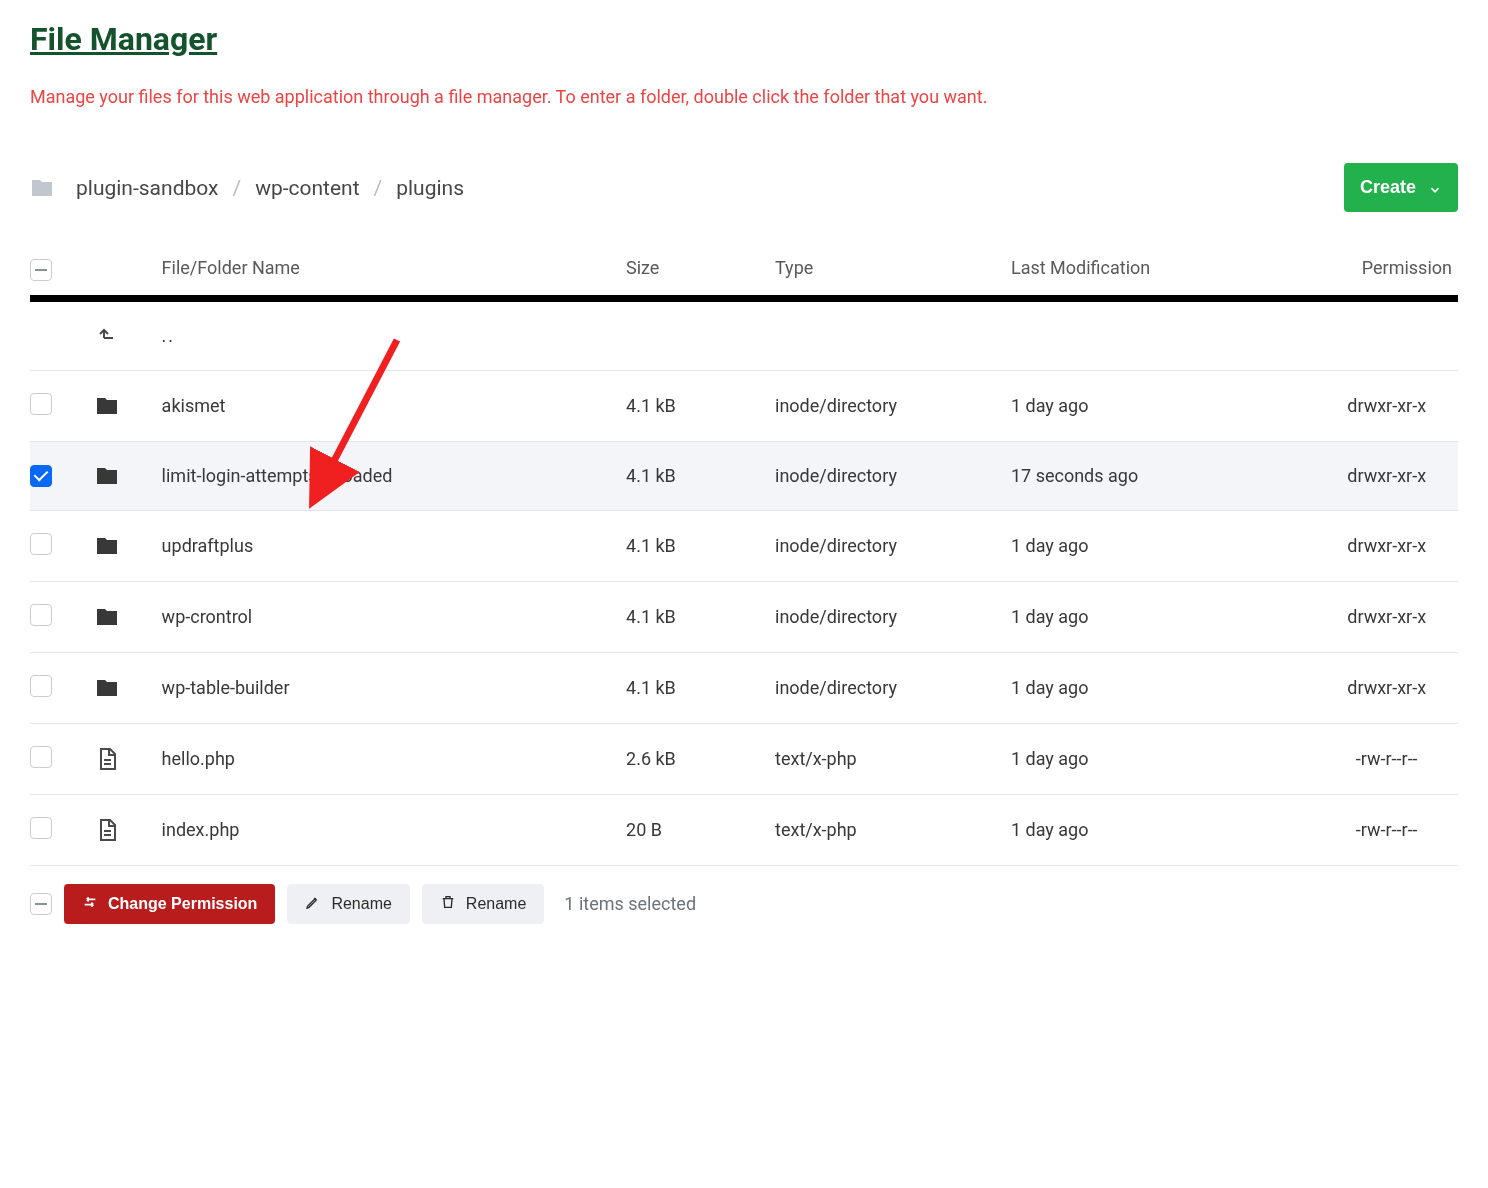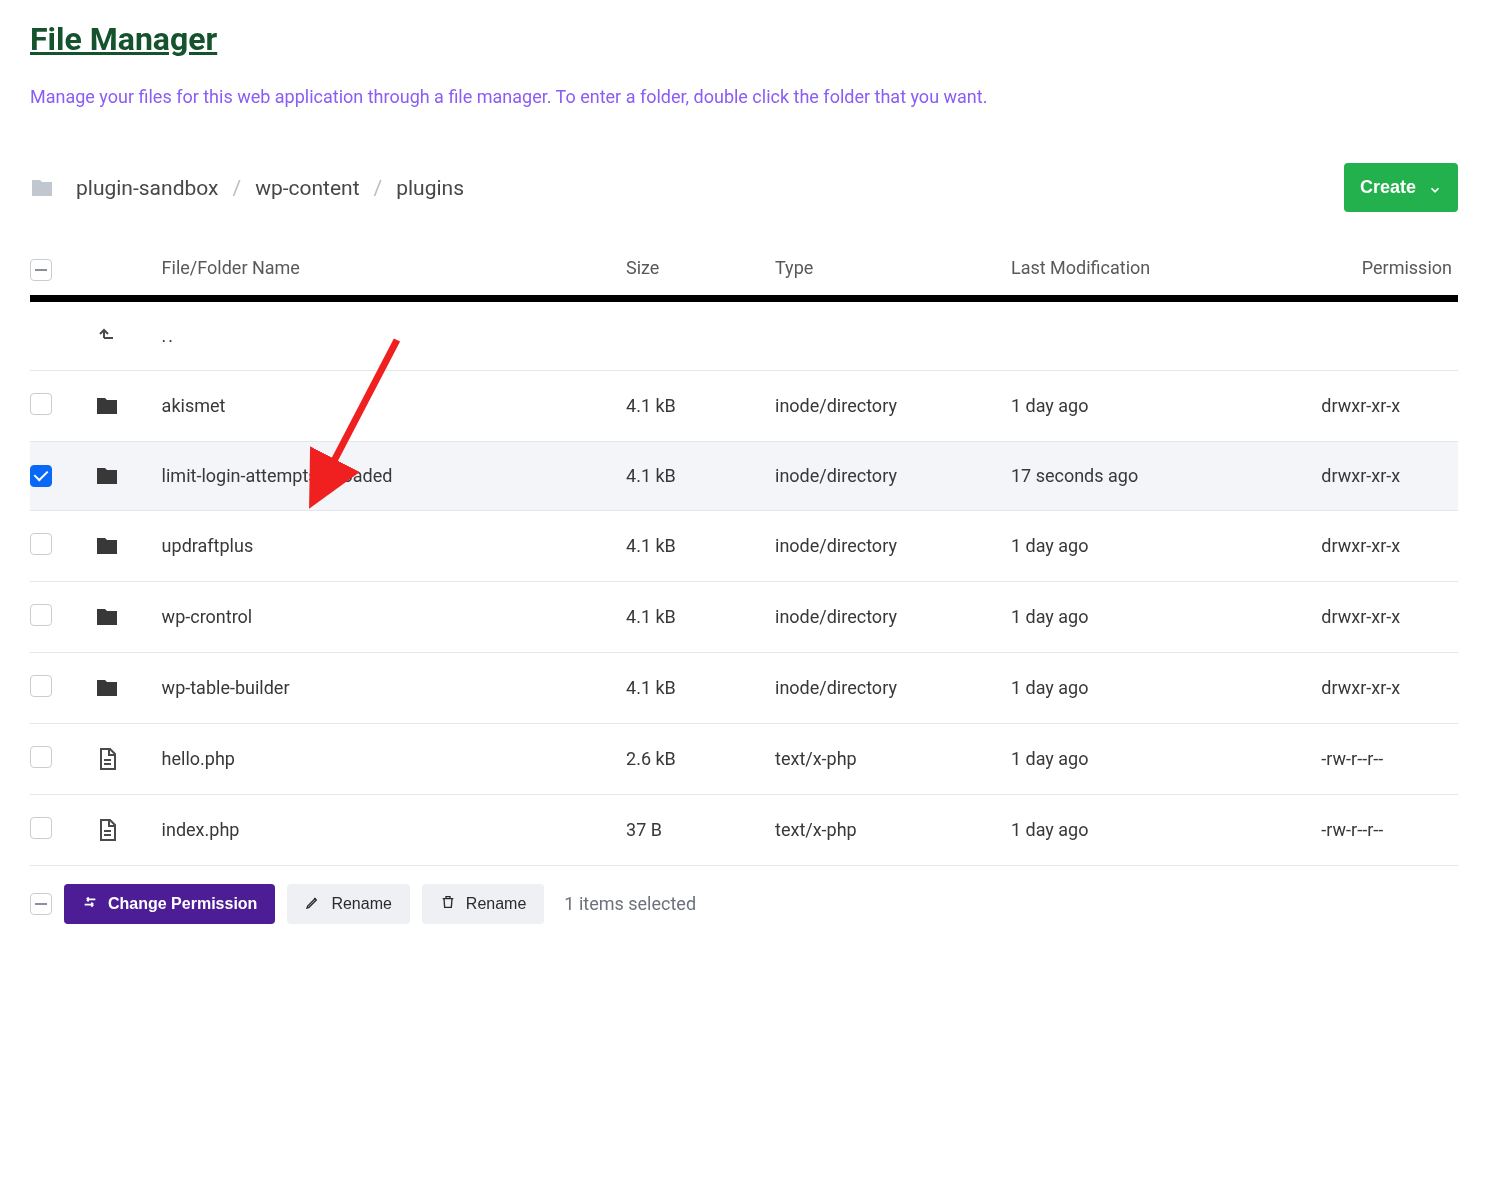--- a/index.html
+++ b/index.html
@@ -12,21 +12,21 @@
   }
   .page-title {
     font-size: 32px;
     font-weight: 700;
     color: #14532d;
     margin-bottom: 28px;
     text-decoration: underline;
   }
   .page-subtitle {
     font-size: 18px;
-    color: #8b5cf6;
+    color: #ef4444;
     margin-bottom: 56px;
   }
   .toolbar {
     display: flex;
     align-items: center;
     justify-content: space-between;
     margin-bottom: 28px;
   }
   .breadcrumb {
     display: flex;
@@ -79,21 +79,21 @@
   }
   table.files tbody tr.selected {
     background: #f3f5f9;
   }
   table.files td {
     padding: 22px 0;
     font-size: 18px;
     color: #383838;
     vertical-align: middle;
   }
-  table.files td.perm { text-align: left; padding-right: 6px; }
+  table.files td.perm { text-align: center; padding-right: 6px; }
   table.files th.perm-head { text-align: right; padding-right: 6px;}
   .checkbox {
     width: 22px;
     height: 22px;
     border: 1.5px solid #c9ccd2;
     border-radius: 4px;
     display: inline-flex;
     align-items: center;
     justify-content: center;
     cursor: pointer;
@@ -136,21 +136,21 @@
     border: none;
     border-radius: 4px;
     padding: 10px 18px;
     font-size: 16px;
     font-weight: 600;
     display: inline-flex;
     align-items: center;
     gap: 10px;
     cursor: pointer;
   }
-  .btn-primary { background: #4c1d95; color: #fff; }
+  .btn-primary { background: #b91c1c; color: #fff; }
   .btn-secondary { background: #eef0f3; color: #2b2b2b; font-weight: 500; }
   .status-text { font-size: 18px; color: #6d727b; margin-left: 8px; }
   .arrow-annotation {
     position: absolute;
     pointer-events: none;
   }
   .wrap { position: relative; }
 </style>
 </head>
 <body>
@@ -291,21 +291,21 @@
           <td class="perm">-rw-r--r--</td>
         </tr>
         <tr>
           <td><span class="checkbox"></span></td>
           <td class="icon-cell"><span><svg class="file-svg" viewBox="0 0 24 24" fill="none" stroke="#4a4a4a" stroke-width="2">
                 <path d="M6 2h9l5 5v15H6z"></path>
                 <path d="M14 2v6h6"></path>
                 <path d="M9 13h7M9 17h7"></path>
               </svg></span></td>
           <td class="name-cell">index.php</td>
-          <td>37 B</td>
+          <td>20 B</td>
           <td>text/x-php</td>
           <td>1 day ago</td>
           <td class="perm">-rw-r--r--</td>
         </tr>
       </tbody>
   </table>
 
   <div class="action-bar">
     <span class="checkbox indeterminate"></span>
     <button class="btn btn-primary">

